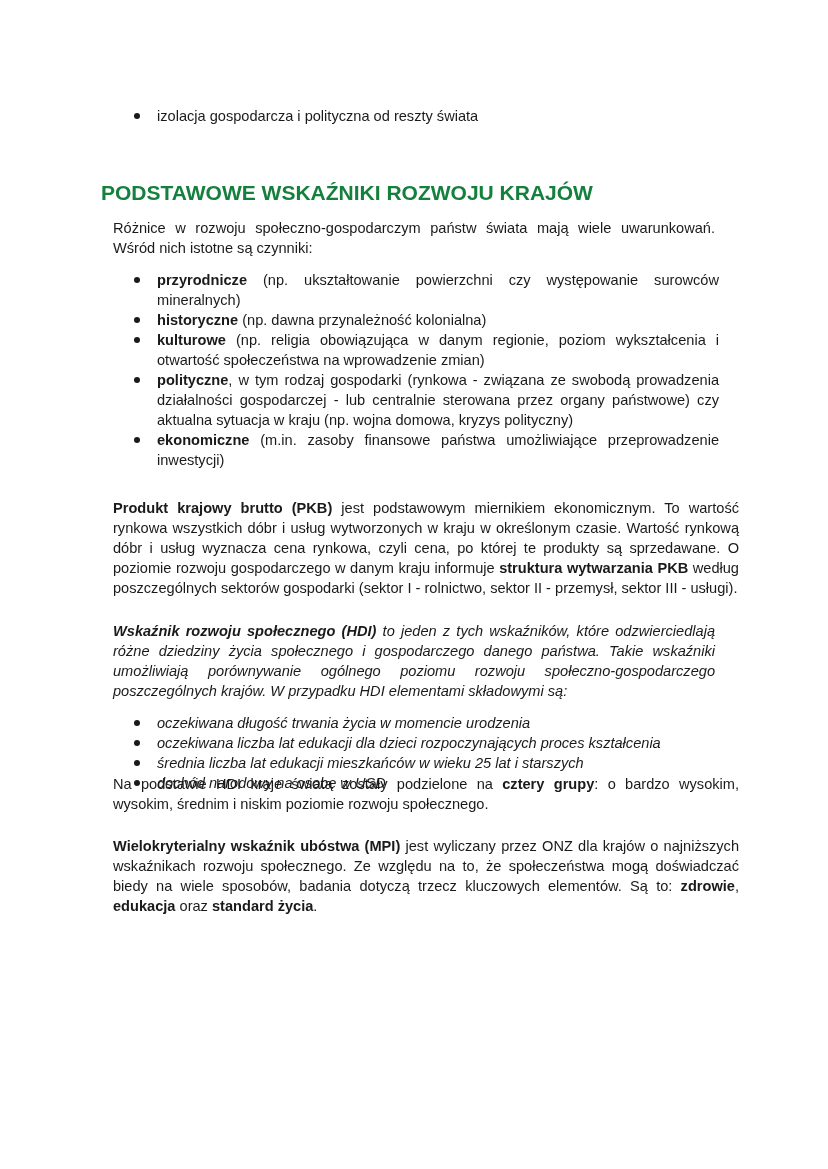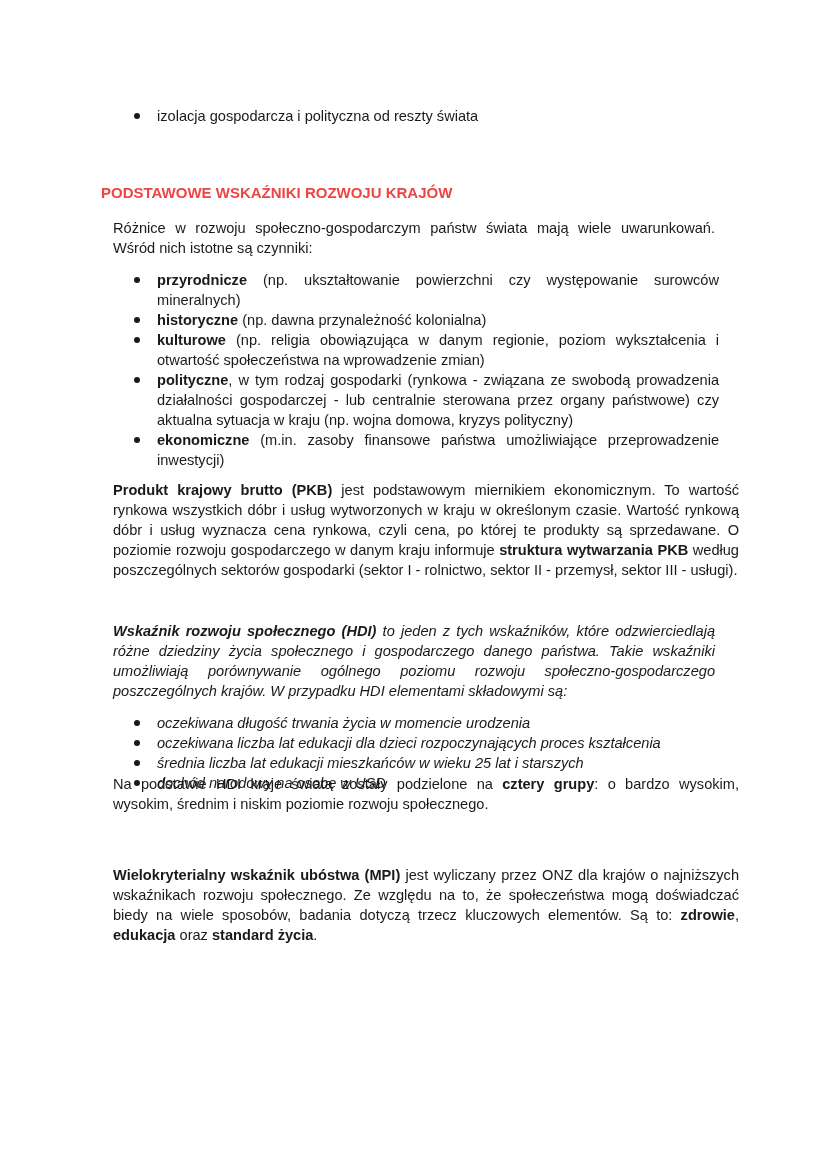--- a/index.html
+++ b/index.html
@@ -40,23 +40,23 @@
       position: absolute;
       left: 25px;
       top: 7px;
       width: 6px;
       height: 6px;
       border-radius: 50%;
       background: #1a1a1a;
     }
     b { font-weight: bold; }
     .heading {
-      color: #ef4444;
+      color: #15803d;
       font-weight: bold;
-      font-size: 15px;
+      font-size: 21px;
       line-height: 24px;
       margin: 0;
     }
     p { margin: 12px; }
   </style>
 </head>
 <body>
 
 <div class="page">
 
@@ -70,37 +70,37 @@
     <p class="justify">Różnice w rozwoju społeczno-gospodarczym państw świata mają wiele uwarunkowań. Wśród nich istotne są czynniki:</p>
     <ul class="bullets">
       <li class="justify"><span class="bullet"></span><b>przyrodnicze</b><span> (np. ukształtowanie powierzchni czy występowanie surowców mineralnych)</span></li>
       <li class="justify"><span class="bullet"></span><b>historyczne</b><span> (np. dawna przynależność kolonialna)</span></li>
       <li class="justify"><span class="bullet"></span><b>kulturowe</b><span> (np. religia obowiązująca w danym regionie, poziom wykształcenia i otwartość społeczeństwa na wprowadzenie zmian)</span></li>
       <li class="justify"><span class="bullet"></span><b>polityczne</b><span>, w tym rodzaj gospodarki (rynkowa - związana ze swobodą prowadzenia działalności gospodarczej - lub centralnie sterowana przez organy państwowe) czy aktualna sytuacja w kraju (np. wojna domowa, kryzys polityczny)</span></li>
       <li class="justify"><span class="bullet"></span><b>ekonomiczne</b><span> (m.in. zasoby finansowe państwa umożliwiające przeprowadzenie inwestycji)</span></li>
     </ul>
   </div>
 
-  <p class="justify" style="position:absolute; top:468px; width:626px;">
+  <p class="justify" style="position:absolute; top:486px; width:626px;">
     <b>Produkt krajowy brutto (PKB)</b><span> jest podstawowym miernikiem ekonomicznym. To wartość rynkowa wszystkich dóbr i usług wytworzonych w kraju w określonym czasie. Wartość rynkową dóbr i usług wyznacza cena rynkowa, czyli cena, po której te produkty są sprzedawane. O poziomie rozwoju gospodarczego w danym kraju informuje </span><b>struktura wytwarzania PKB</b><span> według poszczególnych sektorów gospodarki (sektor I - rolnictwo, sektor II - przemysł, sektor III - usługi).</span>
   </p>
 
   <div style="position:absolute; top:609px; width:626px;font-style:italic;">
     <p class="justify">
       <b>Wskaźnik rozwoju społecznego (HDI)</b><span> to jeden z tych wskaźników, które odzwierciedlają różne dziedziny życia społecznego i gospodarczego danego państwa. Takie wskaźniki umożliwiają porównywanie ogólnego poziomu rozwoju społeczno-gospodarczego poszczególnych krajów. W przypadku HDI elementami składowymi są:</span>
     </p>
     <ul class="bullets">
       <li><span class="bullet"></span><span>oczekiwana długość trwania życia w momencie urodzenia</span></li>
       <li><span class="bullet"></span><span>oczekiwana liczba lat edukacji dla dzieci rozpoczynających proces kształcenia</span></li>
       <li><span class="bullet"></span><span>średnia liczba lat edukacji mieszkańców w wieku 25 lat i starszych</span></li>
       <li><span class="bullet"></span><span>dochód narodowy na osobę w USD</span></li>
     </ul>
   </div>
 
   <p class="justify" style="position:absolute; top:762px; width:626px;">
     <span>Na podstawie HDI kraje świata zostały podzielone na </span><b>cztery grupy</b><span>: o bardzo wysokim, wysokim, średnim i niskim poziomie rozwoju społecznego.</span>
   </p>
 
-  <p class="justify" style="position:absolute; top:853px; width:626px;">
+  <p class="justify" style="position:absolute; top:824px; width:626px;">
     <b>Wielokryterialny wskaźnik ubóstwa (MPI)</b><span> jest wyliczany przez ONZ dla krajów o najniższych wskaźnikach rozwoju społecznego. Ze względu na to, że społeczeństwa mogą doświadczać biedy na wiele sposobów, badania dotyczą trzecz kluczowych elementów. Są to: </span><b>zdrowie</b><span>, </span><b>edukacja</b><span> oraz </span><b>standard życia</b><span>.</span>
   </p>
 
 </div>
 
 </body></html>

